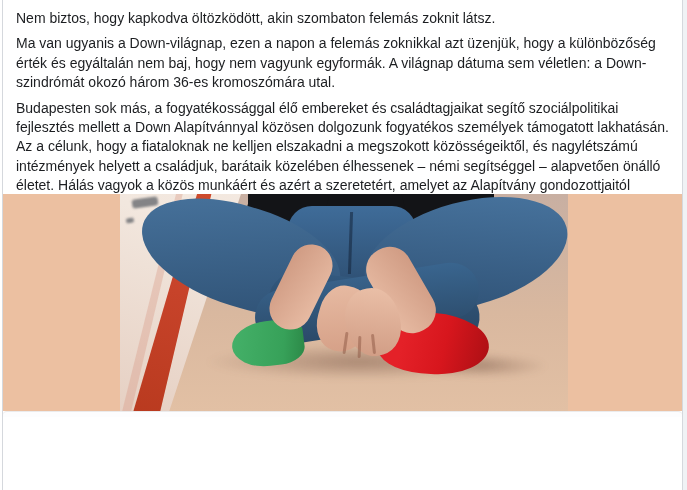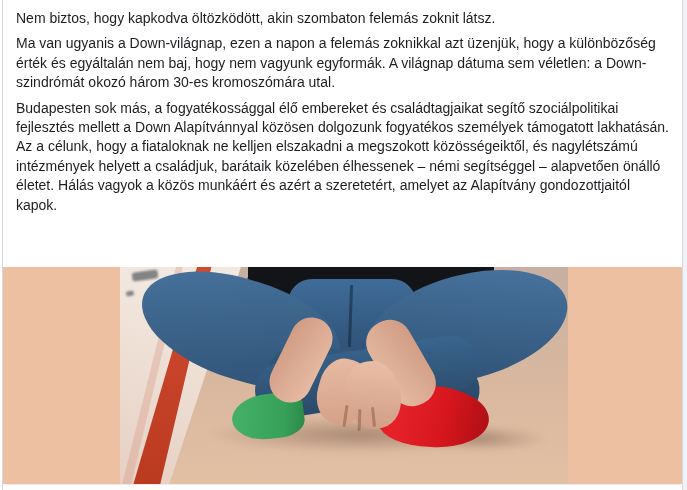--- a/index.html
+++ b/index.html
@@ -32,21 +32,21 @@
     font-family:"Liberation Sans","DejaVu Sans",sans-serif;
     color:var(--text,#1c1e21);
   }
   .right-gutter{position:absolute;top:0;right:0;width:4px;height:490px;background:var(--gutter,#f0f2f5);}
   .content-column{
     position:relative;margin-left:2px;width:681px;height:490px;
     border-left:1px solid var(--border,#d5d8dd);
     border-right:1px solid var(--border,#d5d8dd);
     background:#fff;
   }
-  .text-area{height:267px;padding:9px 9px 0 13px;overflow:hidden;}
+  .text-area{height:194px;padding:9px 9px 0 13px;overflow:hidden;}
   .text-area p{margin:0 0 6px;font-size:14px;line-height:19.4px;color:var(--text,#1c1e21);}
 
   
   .photo-block{position:relative;width:100%;height:217px;background:var(--peach,#ecc0a1);overflow:hidden;}
   .photo{
     position:absolute;left:117px;top:0;width:448px;height:217px;overflow:hidden;
     background:linear-gradient(180deg,var(--carpet-top,#c8afa2) 0%,var(--carpet-mid,#d9b89f) 55%,var(--carpet-bottom,#e2c0a4) 100%);
   }
   .photo *{position:absolute;}
   .floor-pale{left:0;top:0;width:100%;height:100%;
@@ -108,21 +108,21 @@
   .next-strip{height:6px;background:var(--strip-bg,#fdfdfe);border-top:1px solid rgba(0,0,0,.07);
     border-radius:4px 4px 0 0;}
 </style>
 </head>
 <body>
 
 <div class="content-column">
 
   <div class="text-area">
     <p>Nem biztos, hogy kapkodva öltözködött, akin szombaton felemás zoknit látsz.</p>
-    <p>Ma van ugyanis a Down-világnap, ezen a napon a felemás zoknikkal azt üzenjük, hogy a különbözőség érték és egyáltalán nem baj, hogy nem vagyunk egyformák. A világnap dátuma sem véletlen: a Down-szindrómát okozó három 30-es kromoszómára utal.</p>
+    <p>Ma van ugyanis a Down-világnap, ezen a napon a felemás zoknikkal azt üzenjük, hogy a különbözőség érték és egyáltalán nem baj, hogy nem vagyunk egyformák. A világnap dátuma sem véletlen: a Down-szindrómát okozó három 36-es kromoszómára utal.</p>
     <p>Budapesten sok más, a fogyatékossággal élő embereket és családtagjaikat segítő szociálpolitikai fejlesztés mellett a Down Alapítvánnyal közösen dolgozunk fogyatékos személyek támogatott lakhatásán. Az a célunk, hogy a fiataloknak ne kelljen elszakadni a megszokott közösségeiktől, és nagylétszámú intézmények helyett a családjuk, barátaik közelében élhessenek – némi segítséggel – alapvetően önálló életet. Hálás vagyok a közös munkáért és azért a szeretetért, amelyet az Alapítvány gondozottjaitól kapok.</p>
   </div>
 
   <div class="photo-block">
     <div class="photo" role="img" aria-label="Törökülésben ülő személy farmerben, felemás zokniban: bal lábán zöld, jobb lábán piros zokni, kezei keresztbe téve a bokái fölött">
       <div class="floor-pale"></div>
       <div class="floor-stripe-pink"></div>
       <div class="red-carpet-stripe"></div>
       <div class="floor-mark mark-a"></div>
       <div class="floor-mark mark-b"></div>

